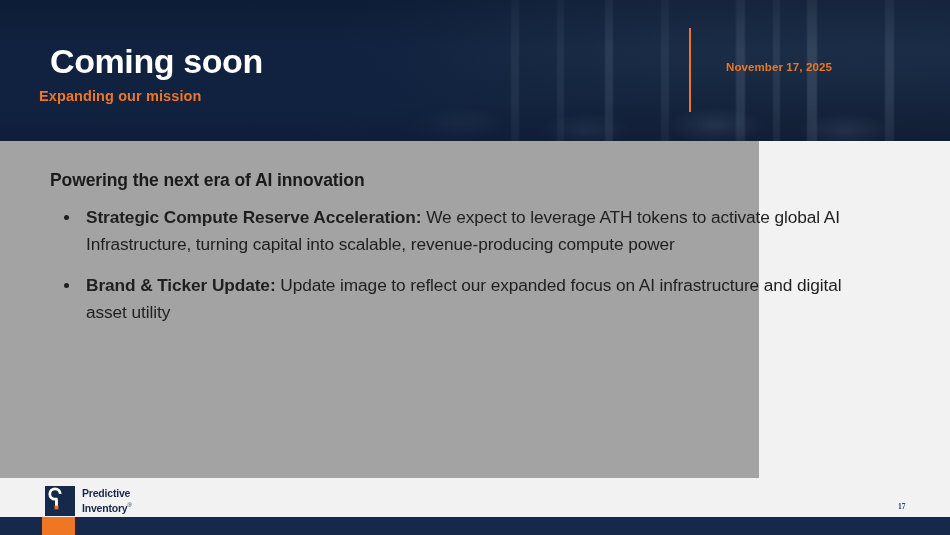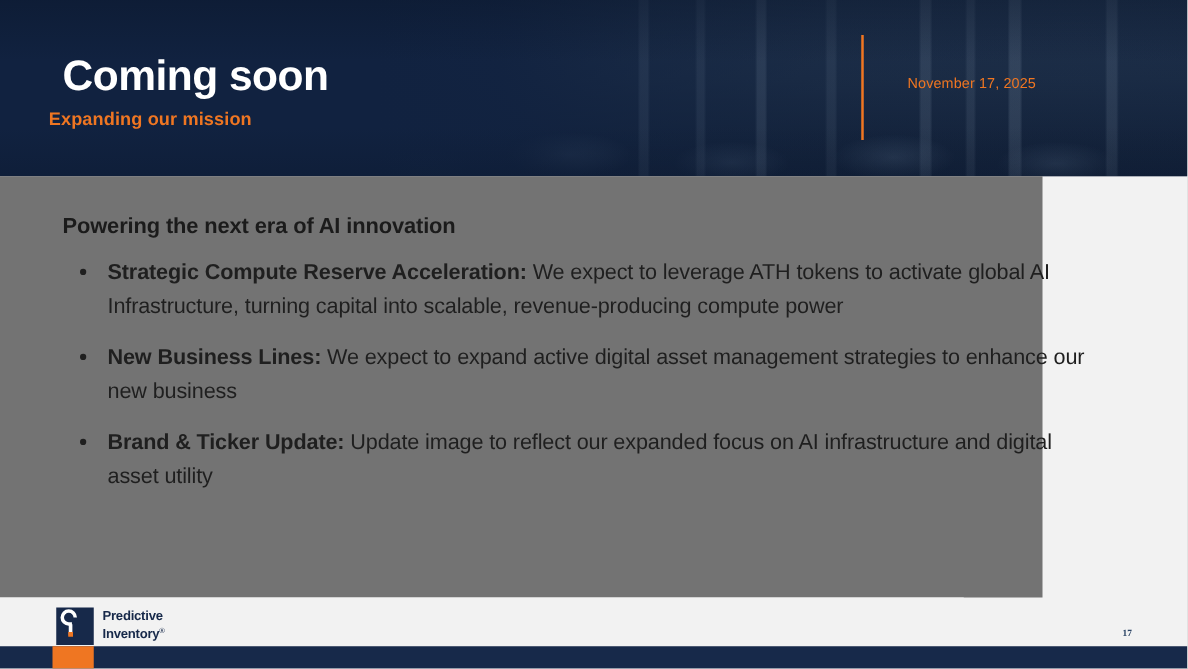--- a/index.html
+++ b/index.html
@@ -110,35 +110,35 @@
     width: 2px;
     height: 84px;
     background: #ef7622;
   }
   .header-date {
     position: absolute;
     left: 726px;
     top: 62px;
     color: #ef7622;
     font-size: 11.5px;
-    font-weight: normal;
+    font-weight: bold;
     letter-spacing: 0.1px;
     line-height: 1;
     white-space: nowrap;
     text-align: right;
   }
 
   
   .body-area {
     position: absolute;
     left: 0;
     top: 141px;
-    width: 834px;
+    width: 759px;
     height: 337px;
-    background: #737373;
+    background: #a3a3a3;
   }
   .section-heading {
     position: absolute;
     left: 50px;
     top: 31px;
     color: #1b1b1b;
     font-size: 17.5px;
     font-weight: bold;
     letter-spacing: -0.1px;
     line-height: 1;
@@ -260,24 +260,20 @@
     <div class="section-heading">Powering the next era of AI innovation</div>
 
     <div class="bullets">
 
       <div class="bullet">
         <span class="bullet-dot"></span>
         <span class="bullet-lead">Strategic Compute Reserve Acceleration:</span><span> We expect to leverage ATH tokens to activate global AI Infrastructure, turning capital into scalable, revenue-producing compute power</span>
       </div>
 
 
-      <div class="bullet">
-        <span class="bullet-dot"></span>
-        <span class="bullet-lead">New Business Lines:</span><span> We expect to expand active digital asset management strategies to enhance our new business</span>
-      </div>
 
       <div class="bullet">
         <span class="bullet-dot"></span>
         <span class="bullet-lead">Brand &amp; Ticker Update:</span><span> Update image to reflect our expanded focus on AI infrastructure and digital asset utility</span>
       </div>
 
     </div>
   </div>
 
   <div class="footer">

